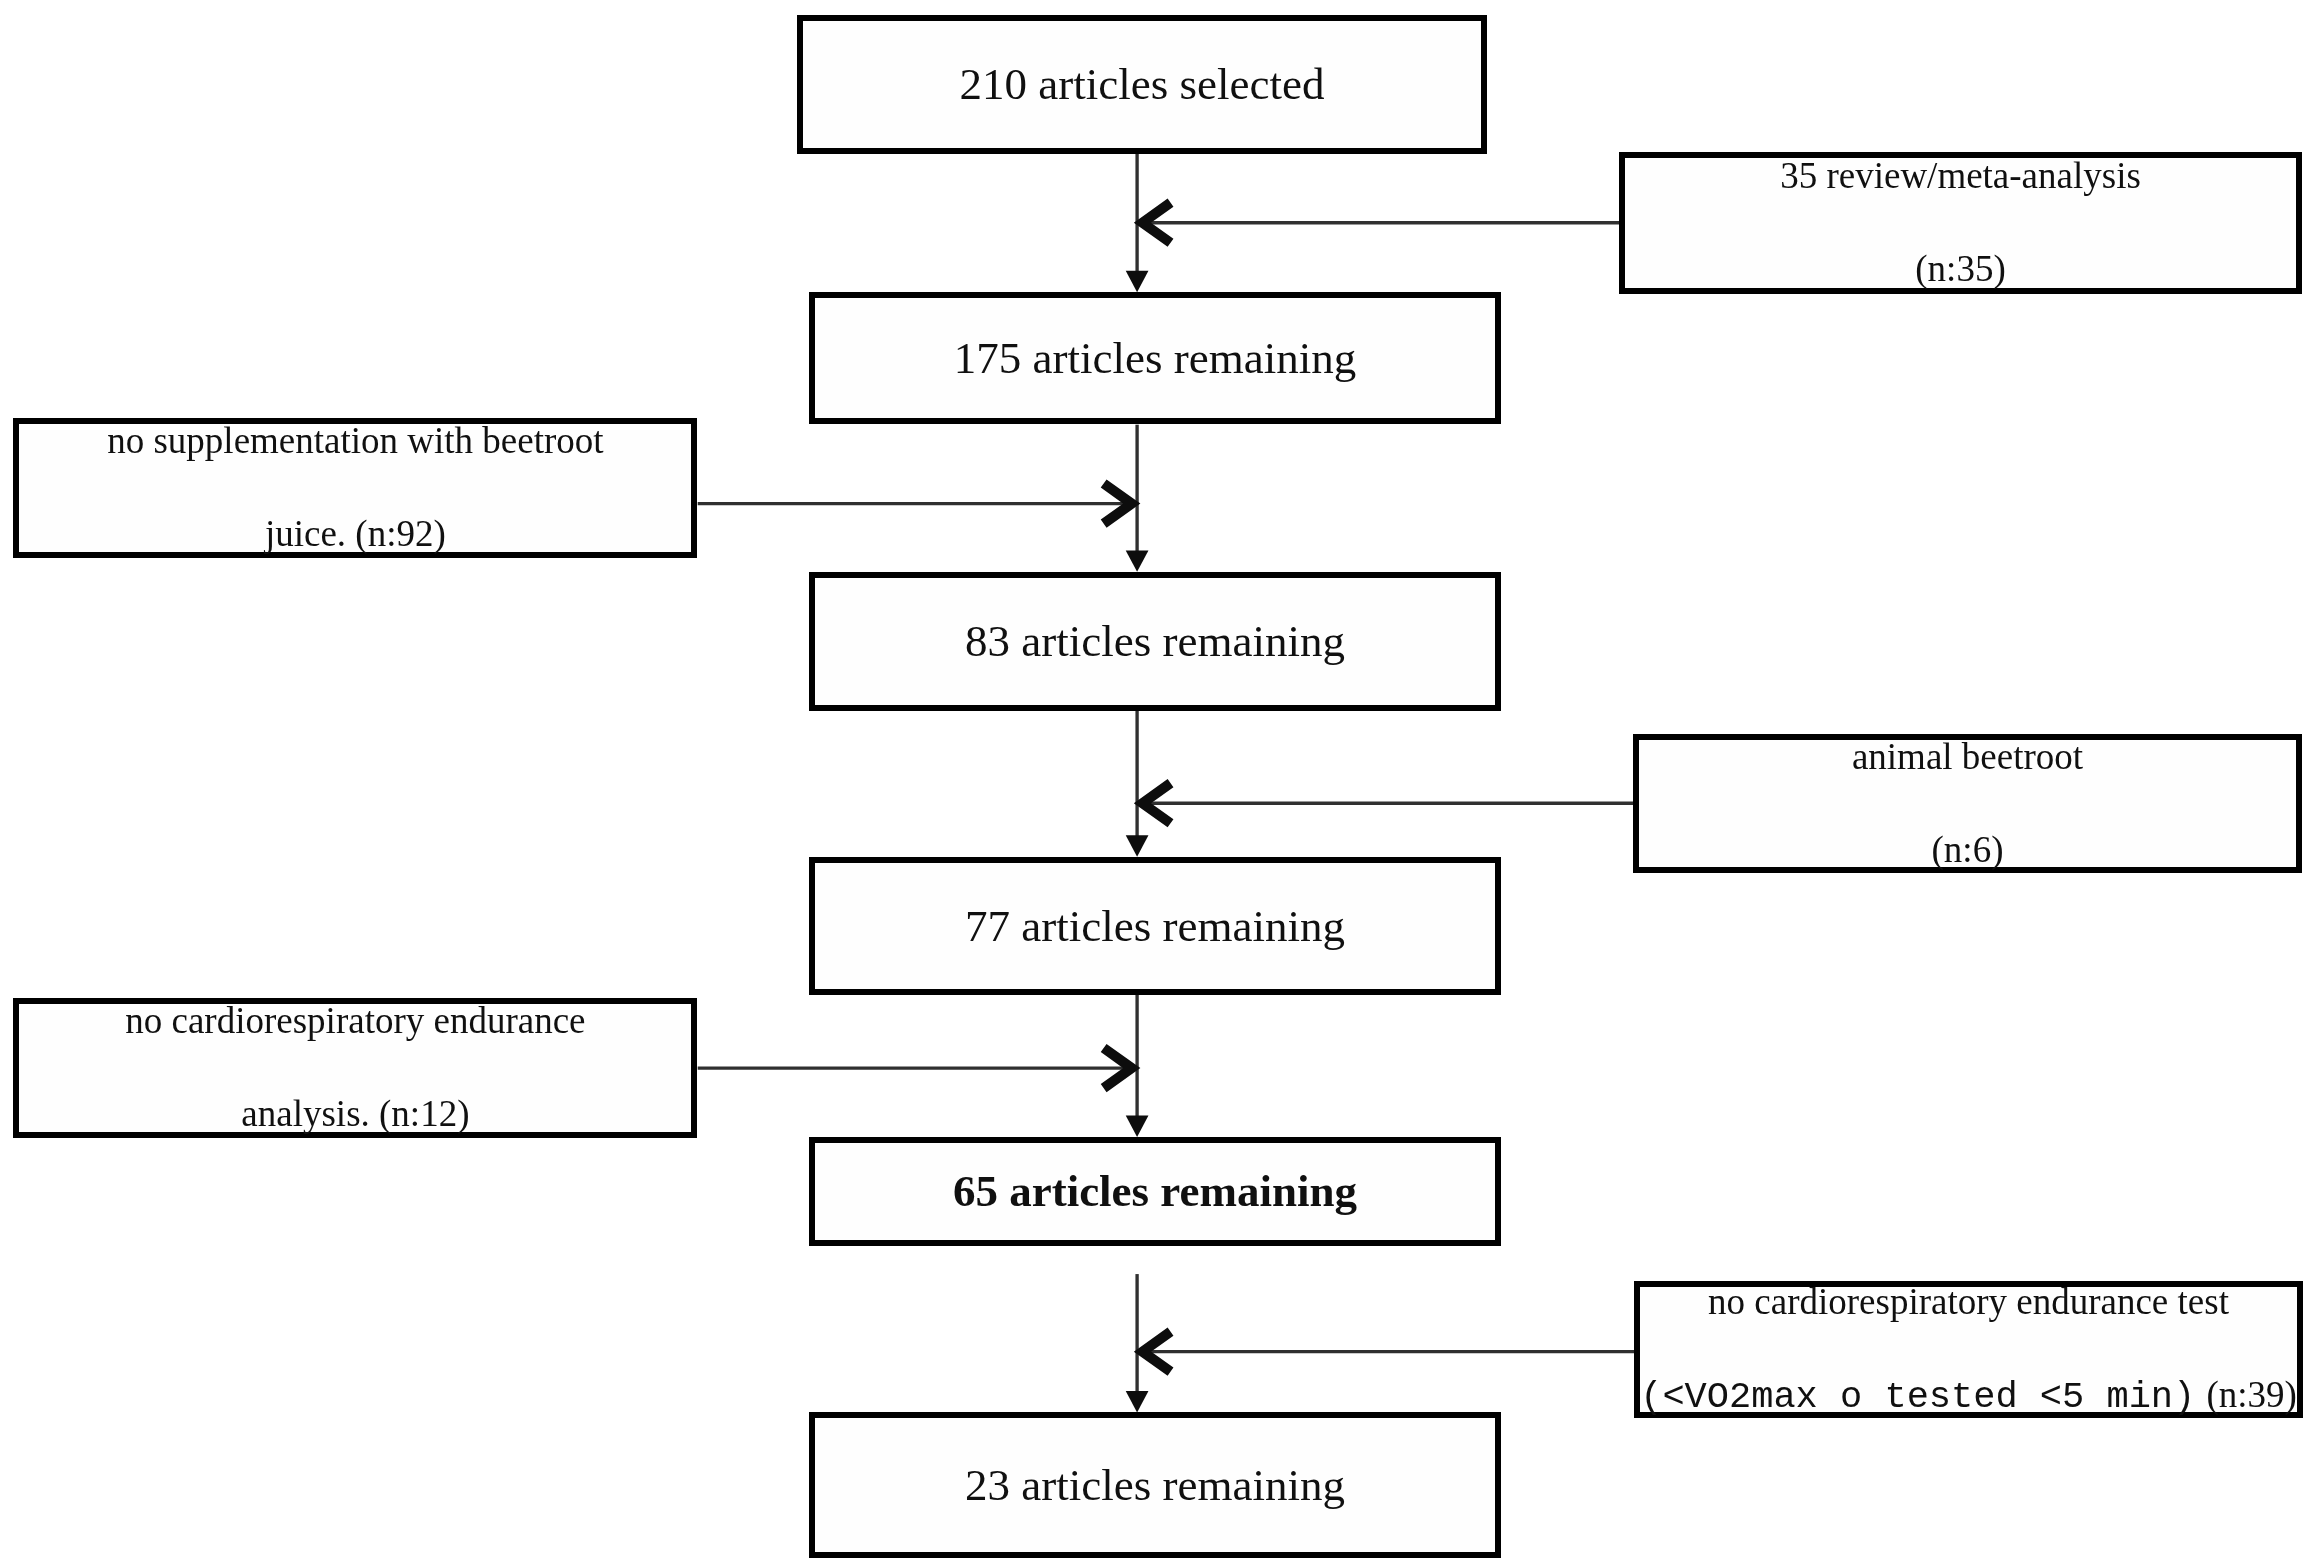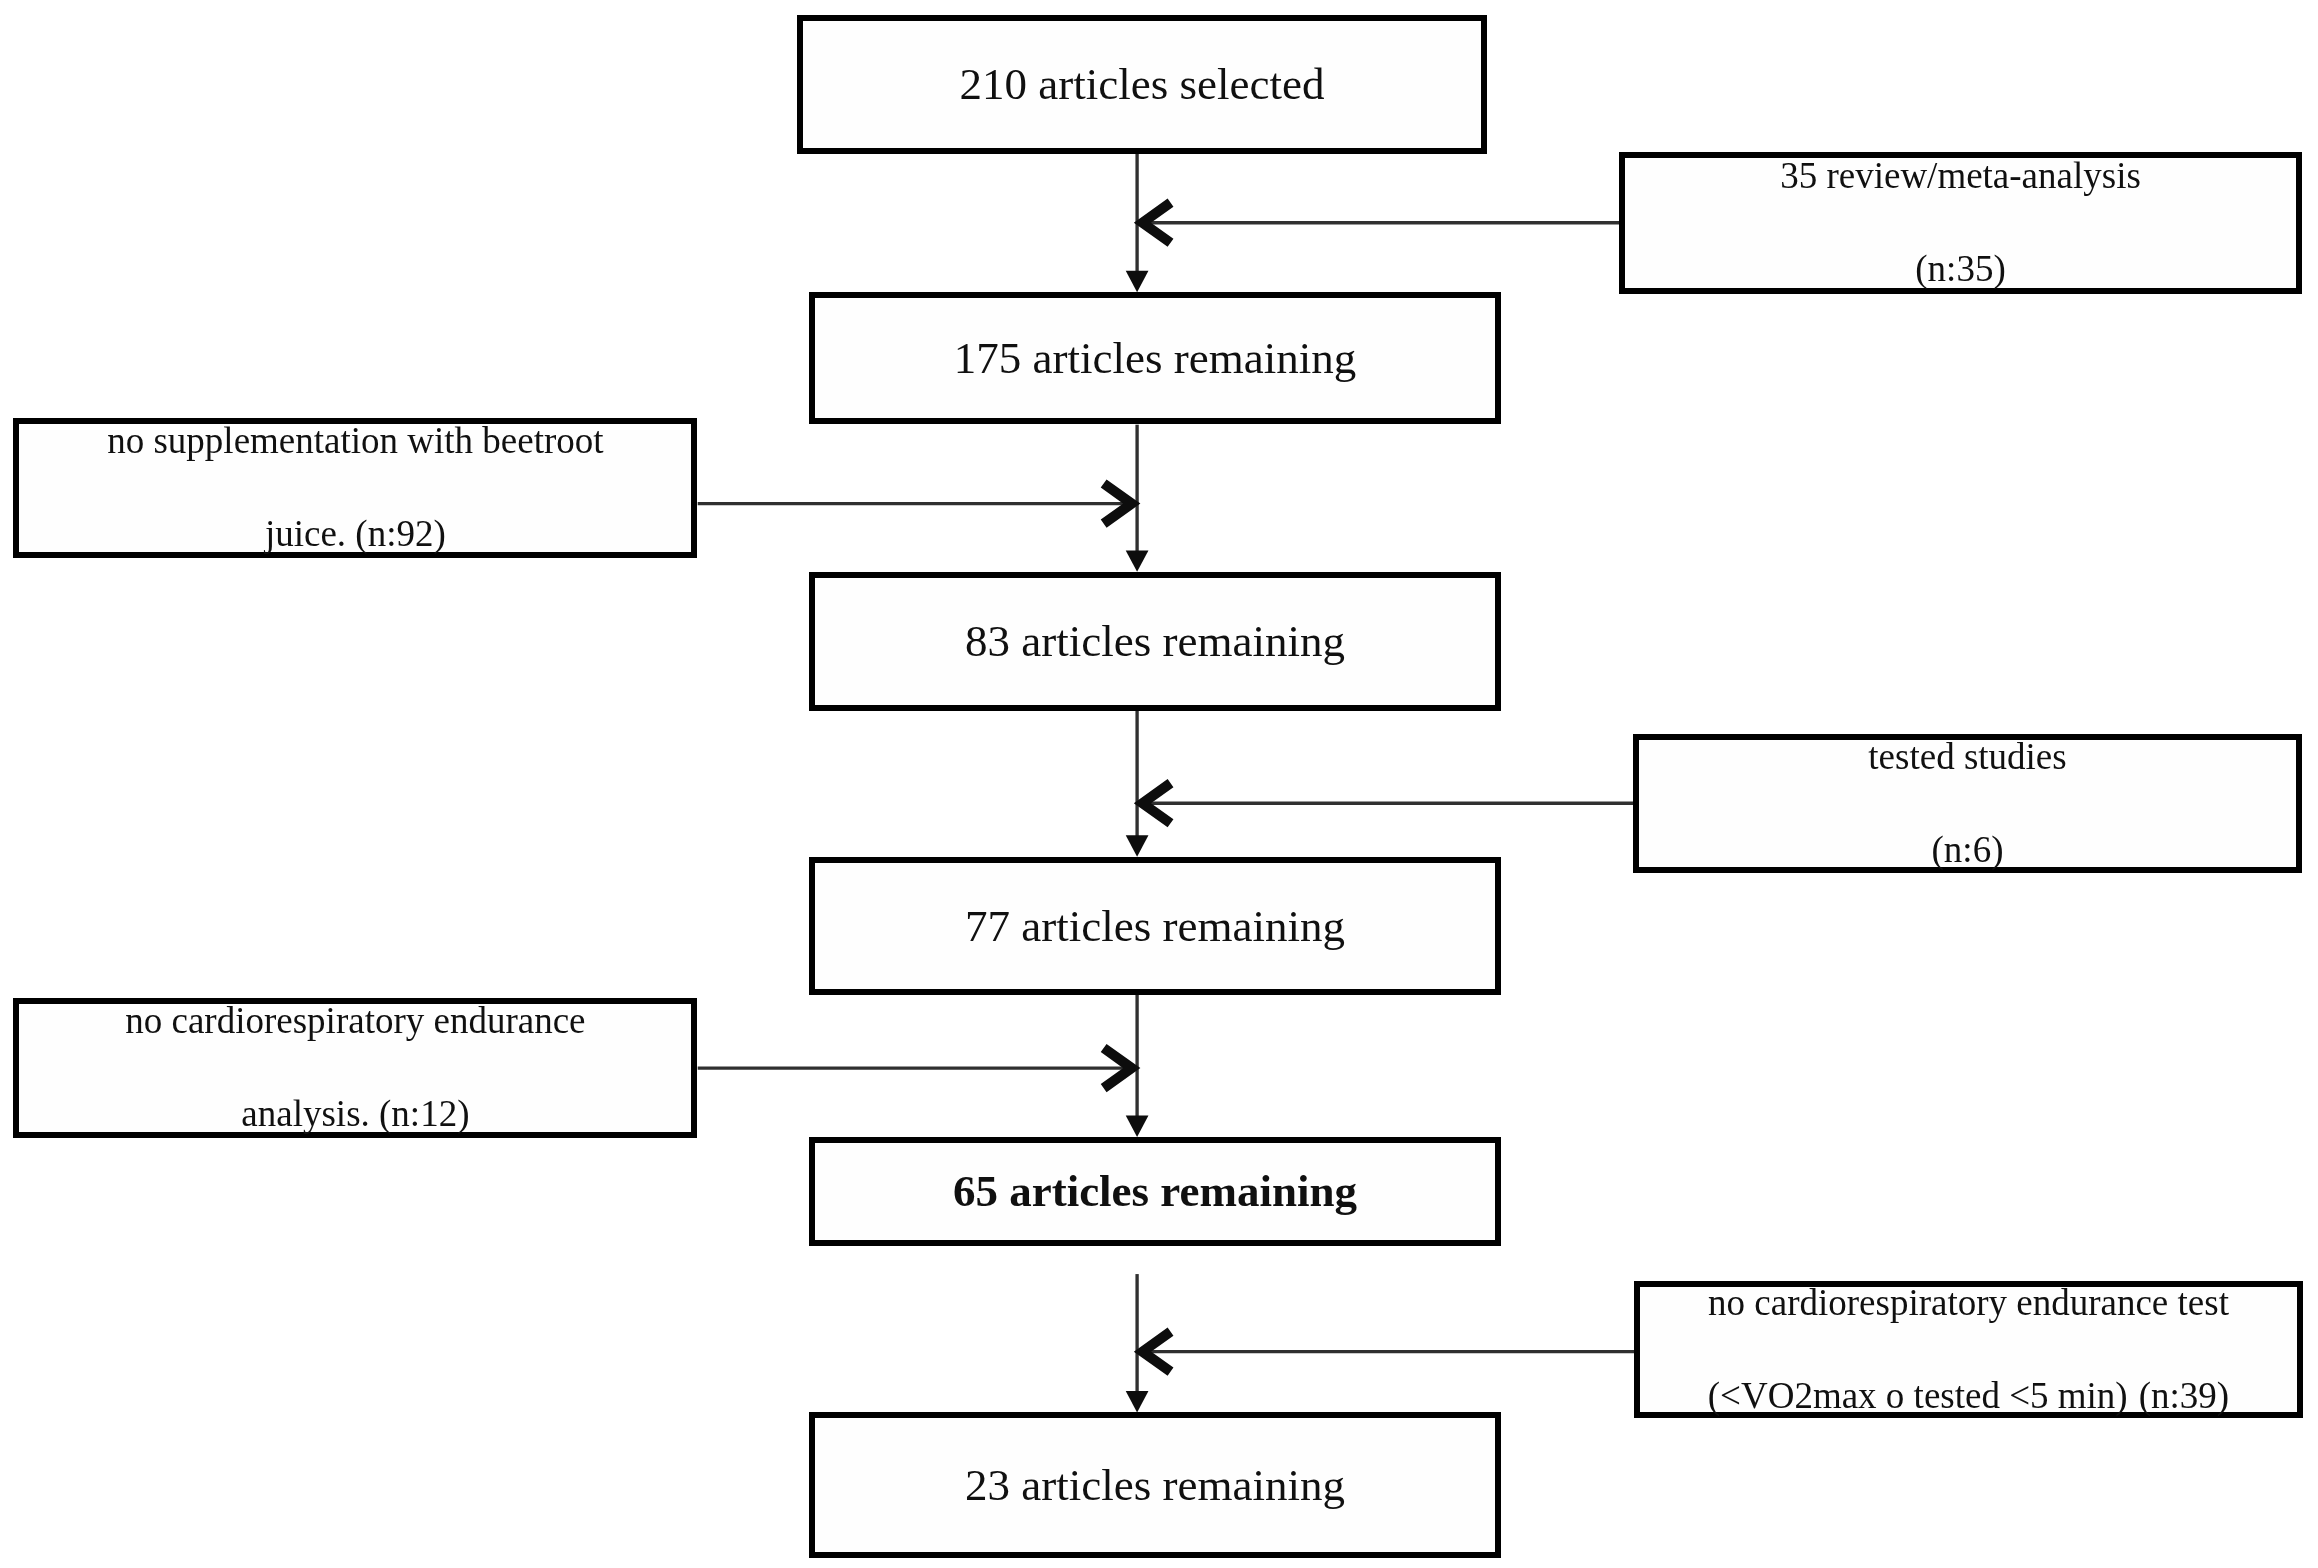--- a/index.html
+++ b/index.html
@@ -19,21 +19,21 @@
     background: #fefefe;
     display: flex;
     flex-direction: column;
     align-items: center;
     justify-content: center;
     text-align: center;
   }
   .main-box { font-size: 45px; line-height: 1.25; }
   .side-box { font-size: 37px; line-height: 1.32; }
   .side-box .l2 { display: block; margin-top: 44px; }
-  .sans-frag { font-family: Liberation Serif, serif; }
+  .sans-frag { font-family: Liberation Mono, monospace; }
   .serif-frag { margin-left: 0.30em; }
   #connector-layer {
     position: absolute;
     left: 0; top: 0;
     width: 2319px; height: 1569px;
     pointer-events: none;
   }
   .thin-line   { stroke: #303030; stroke-width: 5; }
   .chevron     { stroke: #0d0d0d; stroke-width: 15; fill: none; }
   .tri         { fill: #0d0d0d; }
@@ -124,21 +124,21 @@
     <span class="l1">35 review/meta-analysis</span>
     <span class="l2">(n:35)</span>
   </div>
 
   <div class="box side-box" id="ex1">
     <span class="l1">no supplementation with beetroot</span>
     <span class="l2">juice. (n:92)</span>
   </div>
 
   <div class="box side-box" id="ex2">
-    <span class="l1">tested studies</span>
+    <span class="l1">animal beetroot</span>
     <span class="l2">(n:6)</span>
   </div>
 
   <div class="box side-box" id="ex3">
     <span class="l1">no cardiorespiratory endurance</span>
     <span class="l2">analysis. (n:12)</span>
   </div>
 
   <div class="box side-box" id="ex4">
     <span class="l1">no cardiorespiratory endurance test</span>

